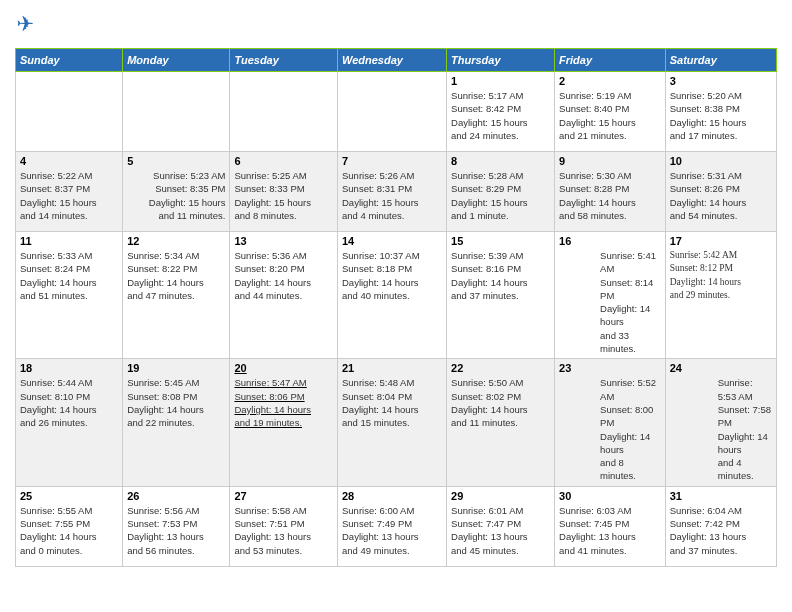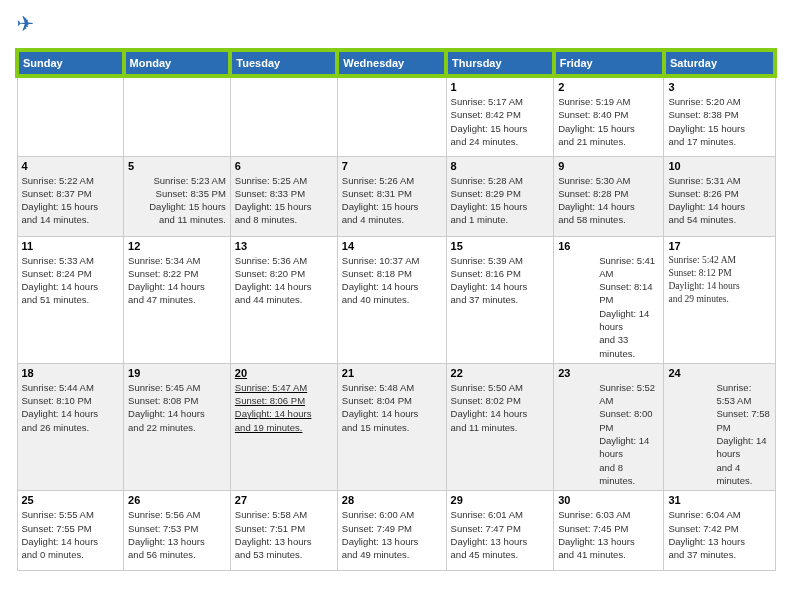--- a/index.html
+++ b/index.html
@@ -18,21 +18,22 @@
     .location { font-size: 16px; color: #555; }
     
     .calendar { width: 100%; border-collapse: collapse; font-size: 10px; }
     
     .calendar th {
       background-color: #2a6db5;
       color: #fff;
       text-align: left;
       padding: 5px 4px;
       font-size: 11px;
-      border: 4px solid #84cc16;
+      border: 1px solid #84cc16;
+      font-style: italic;
     }
     
     .calendar td {
       border: 1px solid #ccc;
       vertical-align: top;
       padding: 3px 4px;
       width: 113px;
       height: 80px;
       background: #fff;
     }

